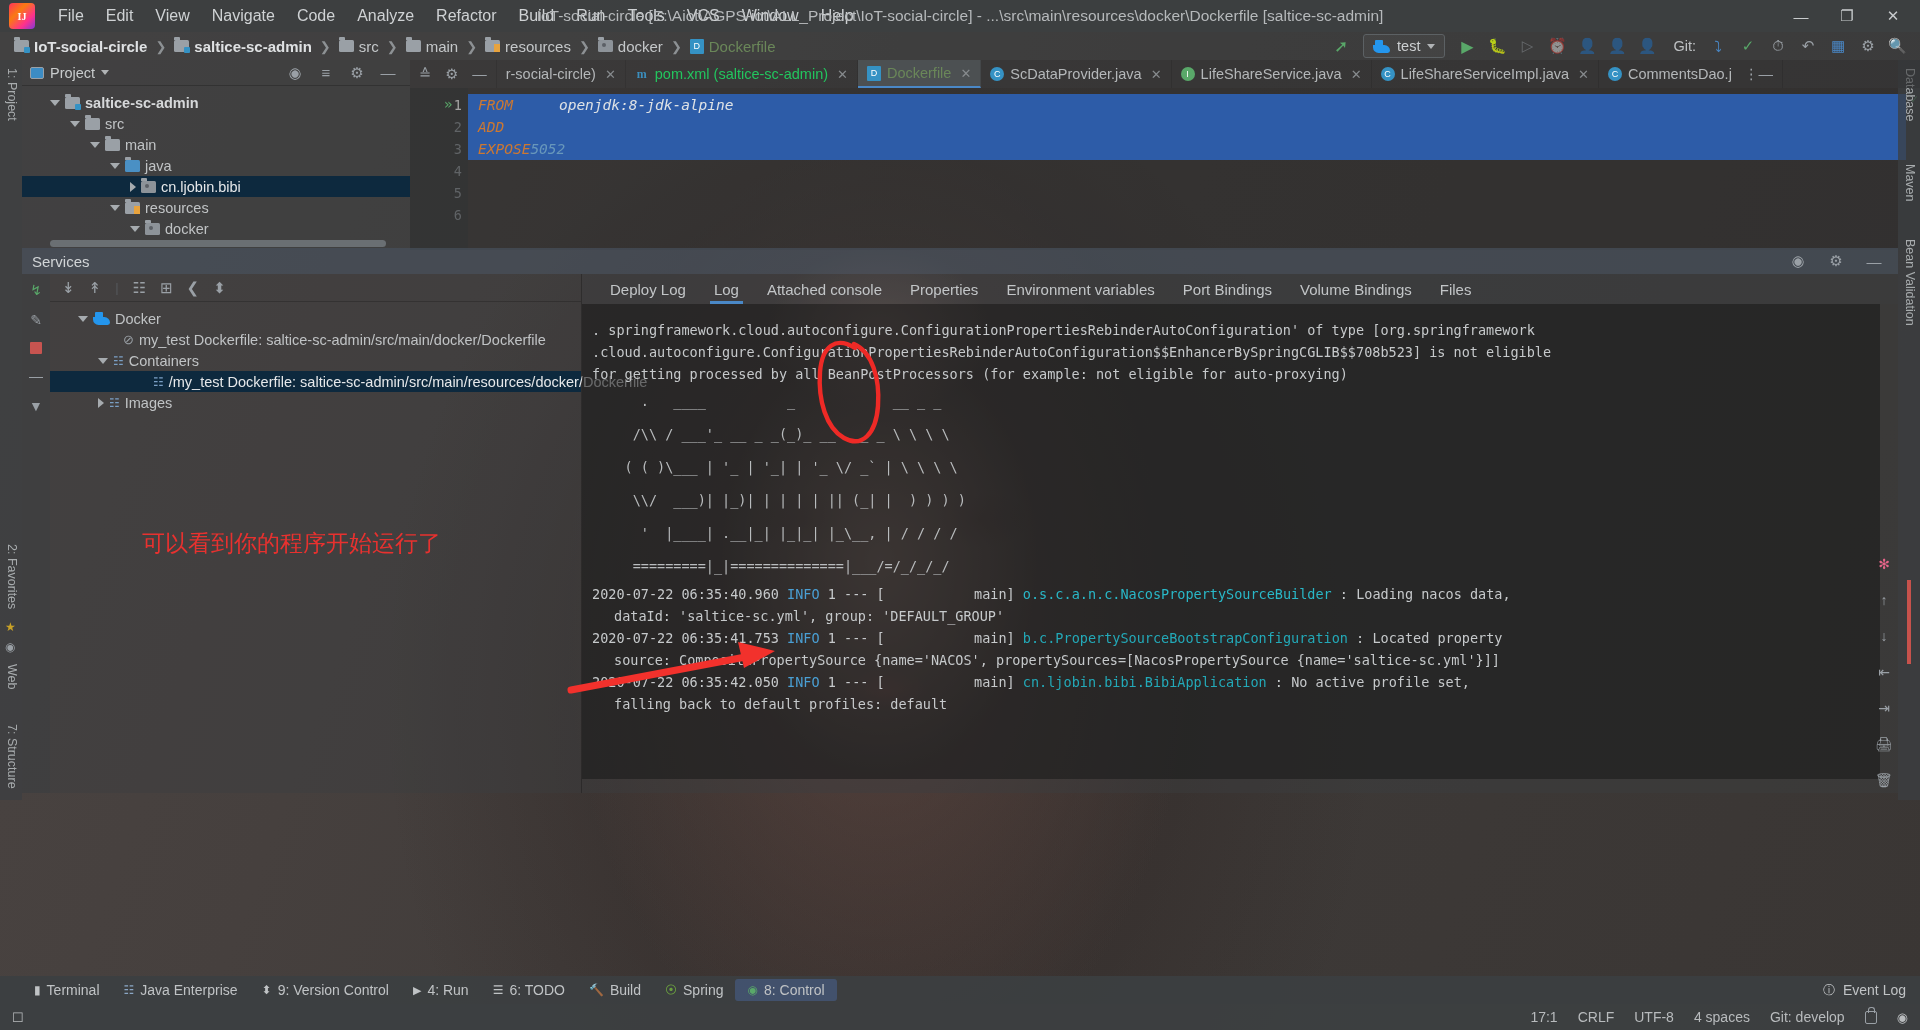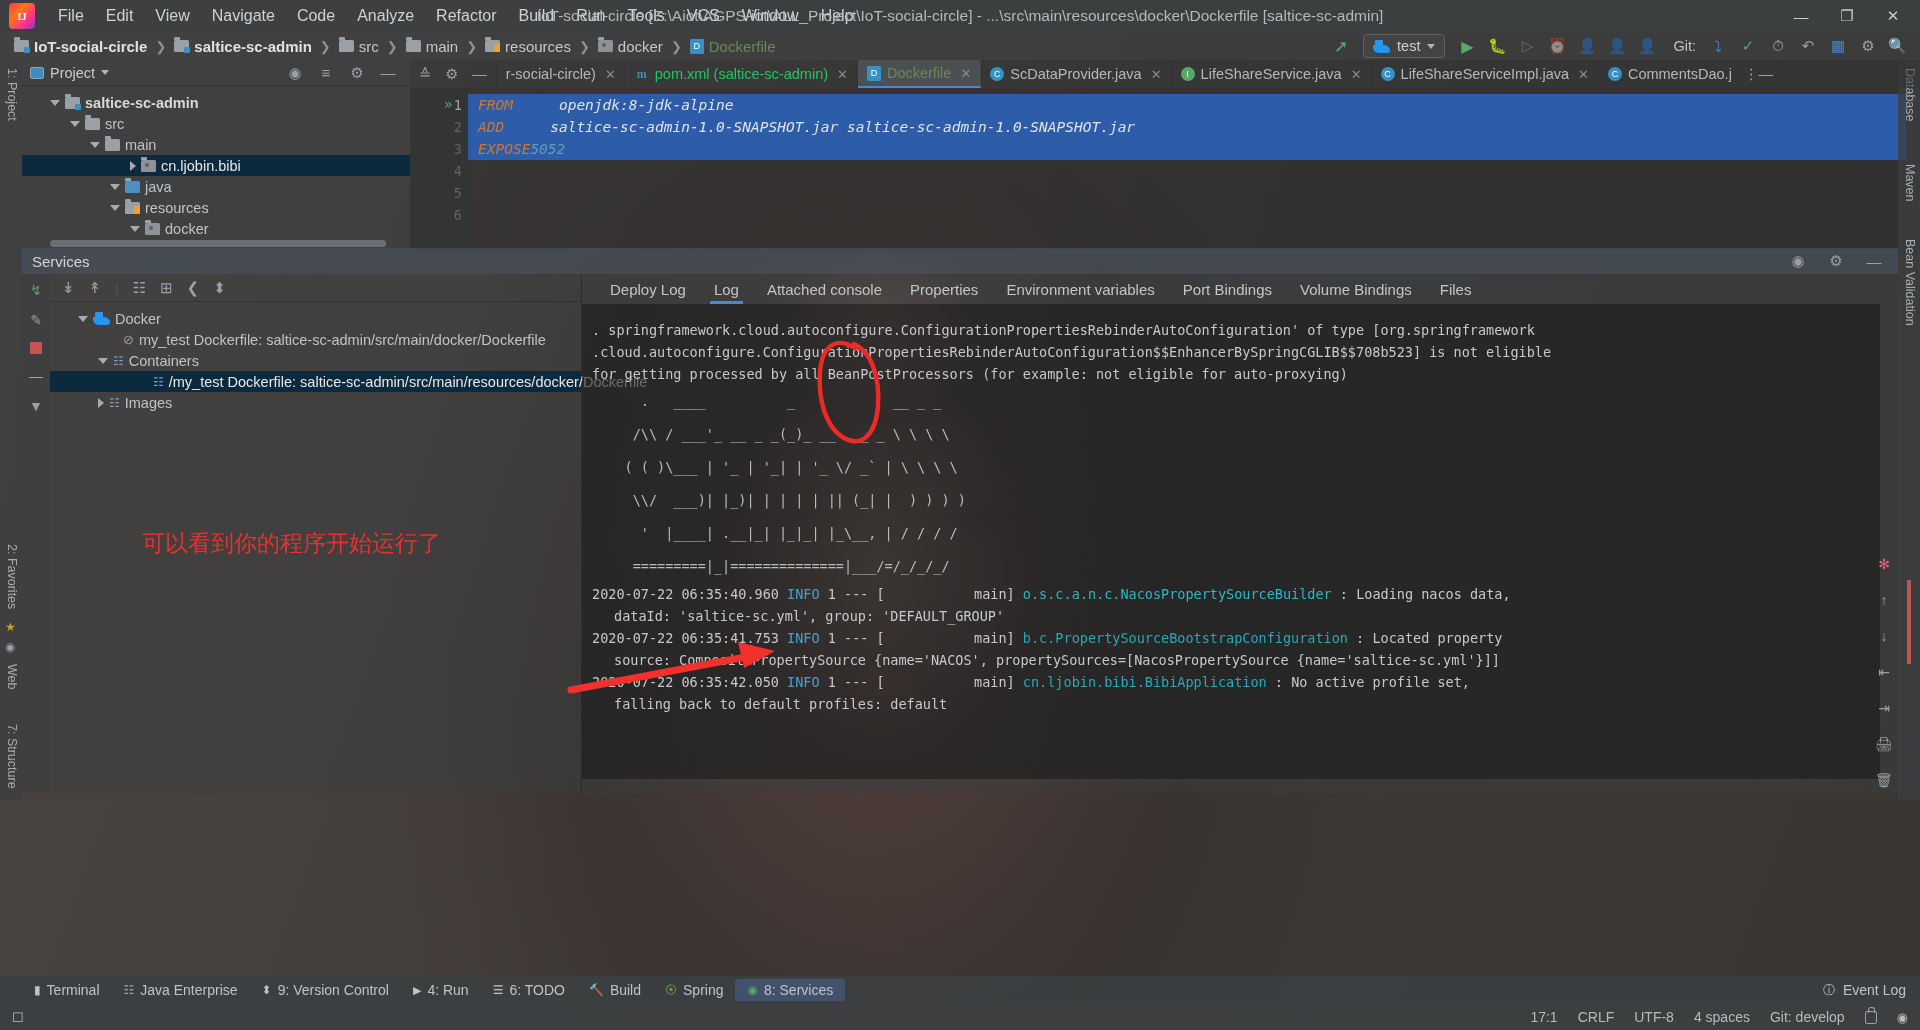--- a/index.html
+++ b/index.html
@@ -328,29 +328,29 @@
       <div class="tnode" style="padding-left:48px;">
         <span class="tw down"></span>
         <span class="folder-ico"></span>
         <span>src</span>
       </div>
       <div class="tnode" style="padding-left:68px;">
         <span class="tw down"></span>
         <span class="folder-ico"></span>
         <span>main</span>
       </div>
+      <div class="tnode" style="padding-left:88px;">
+        <span class="tw down"></span>
+        <span class="folder-ico src"></span>
+        <span>java</span>
+      </div>
       <div class="tnode sel" style="padding-left:108px;">
         <span class="tw right"></span>
         <span class="folder-ico dk"></span>
         <span>cn.ljobin.bibi</span>
-      </div>
-      <div class="tnode" style="padding-left:88px;">
-        <span class="tw down"></span>
-        <span class="folder-ico src"></span>
-        <span>java</span>
       </div>
       <div class="tnode" style="padding-left:88px;">
         <span class="tw down"></span>
         <span class="folder-ico res"></span>
         <span>resources</span>
       </div>
       <div class="tnode" style="padding-left:108px;">
         <span class="tw down"></span>
         <span class="folder-ico dk"></span>
         <span>docker</span>
@@ -411,21 +411,20 @@
       <div class="gln">6</div>
       <div class="grun">»</div>
     </div>
     <div class="codearea">
       <div class="cline selbg">
         <span class="kw">FROM</span>
           <span class="plain"> openjdk:8-jdk-alpine</span>
       </div>
       <div class="cline selbg">
         <span class="kw">ADD</span>
-          <span class="plain"> saltice-sc-admin-1.0-SNAPSHOT.jar saltice-sc-admin-1.0-SNAPSHOT.jar</span>
       </div>
       <div class="cline selbg">
         <span class="kw">EXPOSE</span>
           <span class="num"> 5052</span>
       </div>
       <div class="cline">
         <span class="plain"></span>
       </div>
     </div>
     <div class="ed-right">
@@ -554,21 +553,21 @@
     <div class="bbtn">
       <span style="font-size:12px;">🔨</span>
       <span>Build</span>
     </div>
     <div class="bbtn">
       <span style="font-size:12px;color:#6a9f3f;">⦿</span>
       <span>Spring</span>
     </div>
     <div class="bbtn sel">
       <span style="font-size:12px;color:#59a869;">◉</span>
-      <span>8: Services</span>
+      <span>8: Control</span>
     </div>
     <div class="bb-right">
       <span style="font-size:12px;">ⓘ</span>
       <span>Event Log</span>
     </div>
   </div>
 
   <div class="statusbar">
     <span style="font-size:13px;">☐</span>
     <div class="sb-right">

